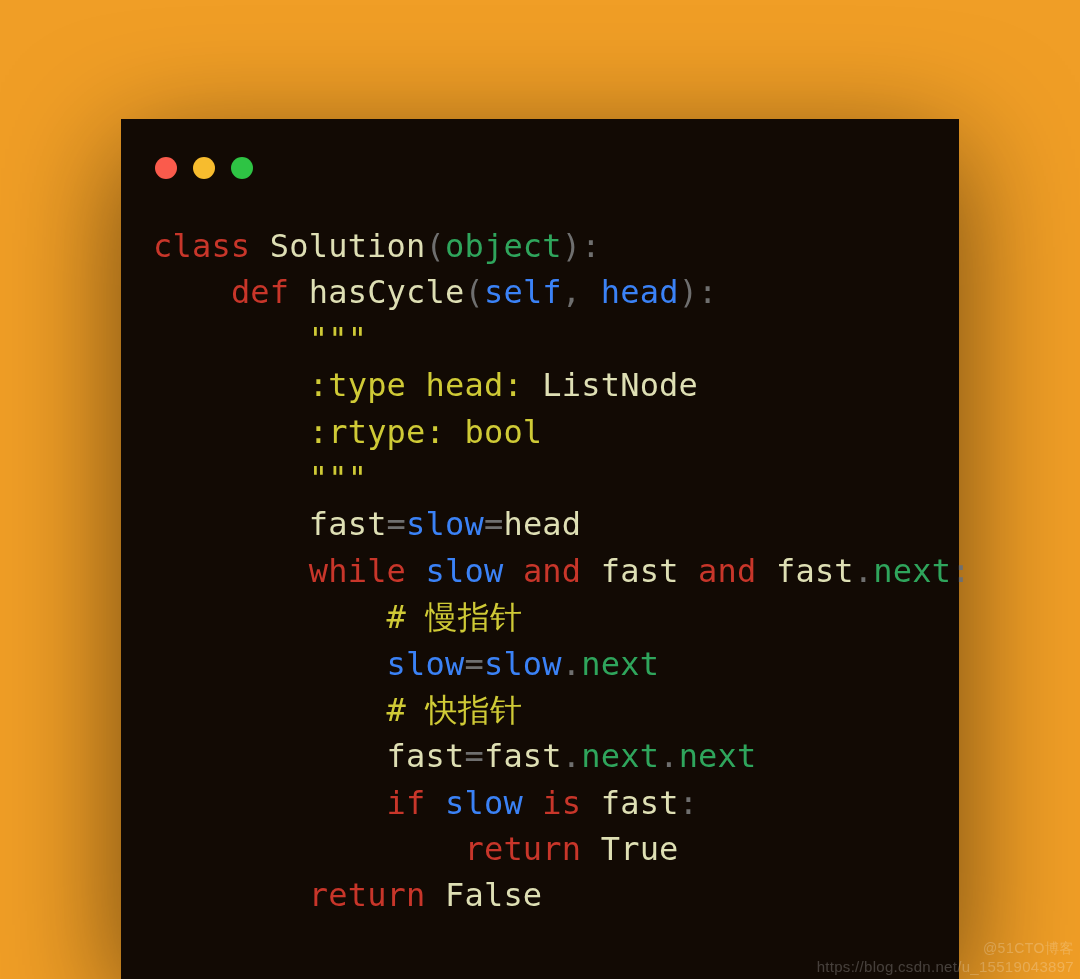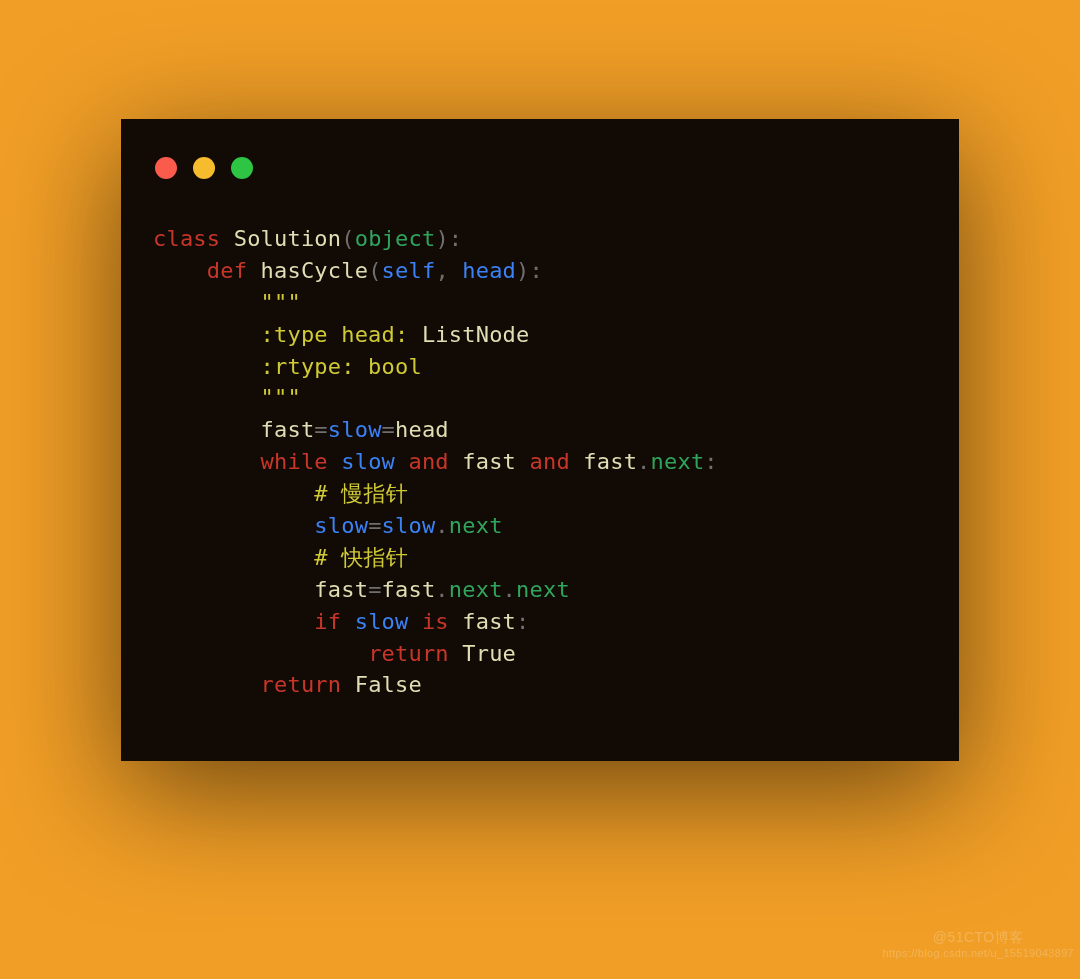--- a/index.html
+++ b/index.html
@@ -26,41 +26,41 @@
     display: flex;
     gap: 16px;
     margin-bottom: 44px;
     margin-left: 2px;
     margin-top: 6px;
   }
   .dot {
     width: 22px; height: 22px; border-radius: 50%;
   }
   .code {
-    font-size: 22px;
+    font-size: 32px;
     line-height: 1.45;
     white-space: pre;
     letter-spacing: 0.2px;
   }
   .tok-kw     { color: #c8362a; }   
   .tok-name   { color: #dedfb4; }   
   .tok-func   { color: #2fa55c; }   
   .tok-param  { color: #3b82f6; }   
   .tok-str    { color: #cfca36; }   
   .tok-op     { color: #6f6f6f; }   
   .watermark {
     position: absolute;
     right: 6px;
-    bottom: 20px;
-    text-align: center;
+    bottom: 4px;
+    text-align: right;
     color: rgba(255,255,255,0.22);
     font-family: sans-serif;
   }
   .watermark .wm1 { font-size: 14px; letter-spacing: 0.5px; }
-  .watermark .wm2 { font-size: 11px; letter-spacing: 0.3px; }
+  .watermark .wm2 { font-size: 15px; letter-spacing: 0.3px; }
 </style>
 </head>
 <body>
 
 <div class="card-wrap">
   <div class="card">
     <div class="dots">
       <div class="dot" style="background:#fa5b4c"></div>
       <div class="dot" style="background:#f7bc2e"></div>
       <div class="dot" style="background:#2ec444"></div>

